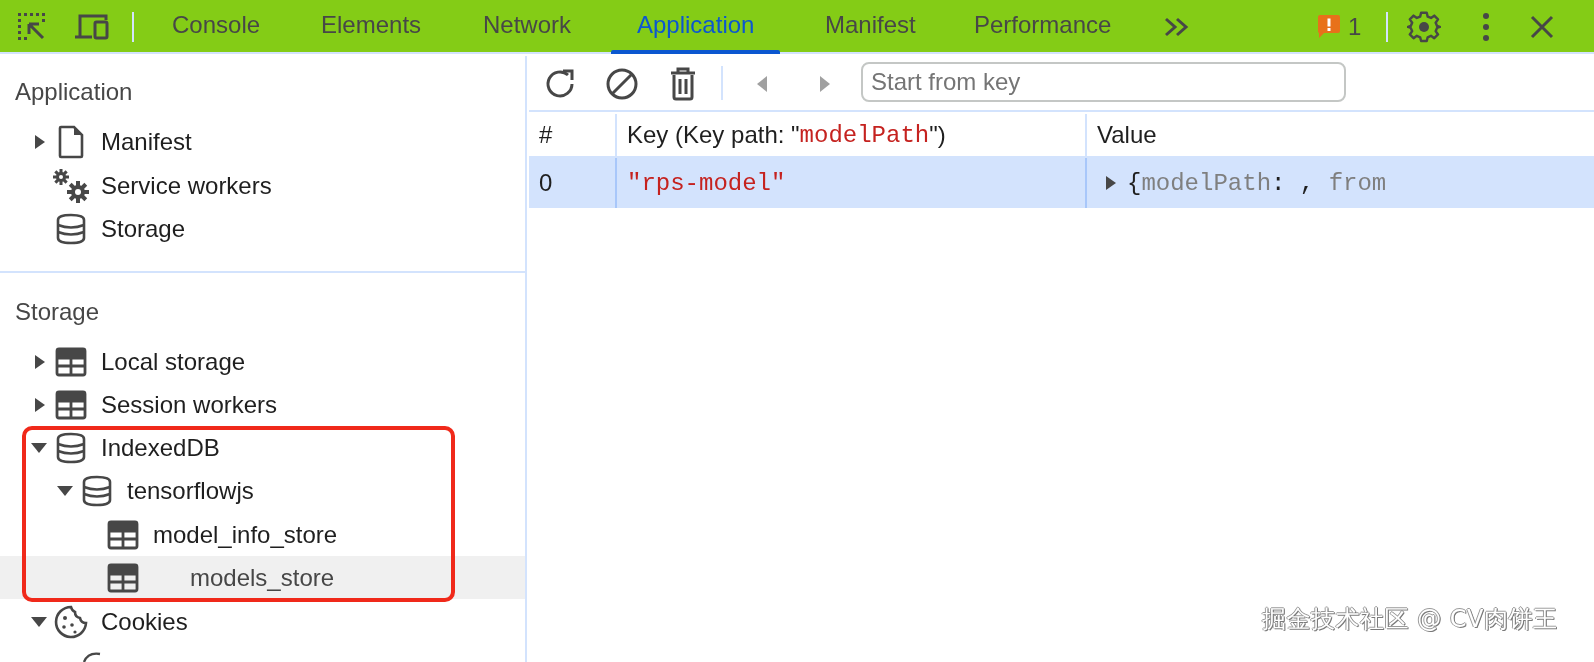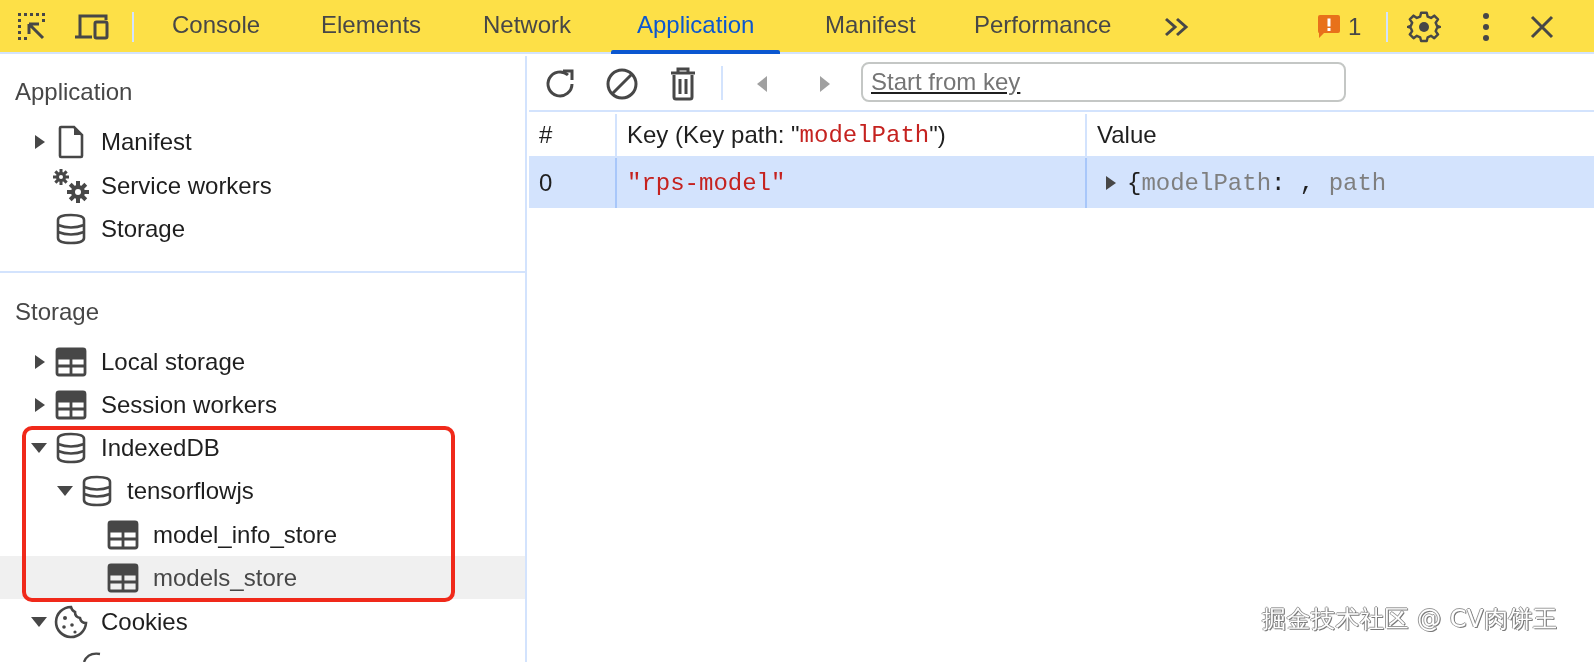--- a/index.html
+++ b/index.html
@@ -2,21 +2,21 @@
 <html><head>
 <meta charset="utf-8">
 <style>
   * { box-sizing: border-box; margin: 0; padding: 0; }
   html, body { width: 1594px; height: 662px; overflow: hidden; background: #ffffff; }
   body { font-family: "Liberation Sans", "DejaVu Sans", sans-serif; color: #1f1f1f; position: relative; }
 
   
   .topbar {
     position: absolute; left: 0; top: 0; width: 1594px; height: 54px;
-    background: #fde047; border-bottom: 2px solid #d3e3fd;
+    background: #84cc16; border-bottom: 2px solid #d3e3fd;
   }
   .topbar .ico { position: absolute; top: 8px; width: 38px; height: 38px; display: flex; align-items: center; justify-content: center; }
   .topbar .vsep { position: absolute; top: 12px; width: 2px; height: 30px; background: #d3e3fd; }
   .tab {
     position: absolute; top: 0; height: 52px; line-height: 50px; font-size: 24px; color: #474747;
     white-space: nowrap;
   }
   .tab.active { color: #0b57d0; }
   .tab .underline { position: absolute; left: -26px; right: -26px; bottom: -2px; height: 4px; background: #0b57d0; border-radius: 2px 2px 0 0; }
   .issues { position: absolute; left: 1316px; top: 10px; height: 34px; display: flex; align-items: center; gap: 6px; font-size: 24px; color: #474747; }
@@ -26,36 +26,36 @@
     position: absolute; left: 0; top: 56px; width: 527px; height: 606px; background: #ffffff;
     border-right: 2px solid #d3e3fd;
   }
   .section-title { position: absolute; left: 15px; font-size: 24px; color: #474747; }
   .section-sep { position: absolute; left: 0; width: 525px; height: 2px; background: #d3e3fd; }
   .tree-row { position: absolute; left: 0; width: 525px; height: 43px; display: flex; align-items: center; font-size: 24px; color: #1f1f1f; }
   .tree-row.selected { background: #f0f0f0; }
   .tree-row .arrow { position: absolute; width: 14px; height: 16px; display: flex; align-items: center; justify-content: center; }
   .tree-row .ticon { position: absolute; width: 32px; height: 34px; display: flex; align-items: center; justify-content: center; }
   .tree-row .tlabel { position: absolute; white-space: nowrap; }
-  .tree-row.selected .tlabel { color: #474747; }
+  .tree-row.selected .tlabel { color: #474747; margin-left: 37px; }
 
   .highlight-box {
     position: absolute; left: 22px; top: 426px; width: 433px; height: 176px;
     border: 4px solid #f0291a; border-radius: 10px; pointer-events: none;
   }
 
   
   .main { position: absolute; left: 529px; top: 56px; width: 1065px; height: 606px; background: #ffffff; }
   .toolbar { position: absolute; left: 0; top: 0; width: 1065px; height: 56px; border-bottom: 2px solid #d3e3fd; }
   .toolbar .tbtn { position: absolute; top: 8px; width: 40px; height: 40px; display: flex; align-items: center; justify-content: center; }
   .toolbar .vsep { position: absolute; left: 192px; top: 10px; width: 2px; height: 34px; background: #d3e3fd; }
   .key-input {
     position: absolute; left: 332px; top: 6px; width: 485px; height: 40px;
     border: 2px solid #c4c7c5; border-radius: 8px; background: #ffffff;
-    font-family: "Liberation Sans", sans-serif; font-size: 24px; color: #1f1f1f; padding: 12px 8px; outline: none; text-decoration: underline;
+    font-family: "Liberation Sans", sans-serif; font-size: 24px; color: #1f1f1f; padding: 12px 8px; outline: none;
   }
   .key-input::placeholder { color: #757575; }
 
   .grid { position: absolute; left: 0; top: 58px; width: 1065px; }
   .grid .hdr { position: absolute; left: 0; top: 0; width: 1065px; height: 44px; background: #ffffff; border-bottom: 2px solid #d3e3fd; }
   .grid .row { position: absolute; left: 0; top: 44px; width: 1065px; height: 50px; background: #d3e3fd; }
   .cell { position: absolute; top: 0; height: 100%; display: flex; align-items: center; padding-left: 10px; font-size: 24px; white-space: nowrap; overflow: hidden; }
   .cell.c0 { left: 0; width: 86px; }
   .cell.c1 { left: 86px; width: 470px; border-left: 2px solid #d3e3fd; }
   .cell.c2 { left: 556px; width: 509px; border-left: 2px solid #d3e3fd; }
@@ -373,19 +373,19 @@
       <div class="cell c2" style="padding-left:18px;">
         <span style="display:inline-flex; width:16px; margin-right:6px;">
           <svg width="12" height="16" viewBox="0 0 12 16">
               <path d="M1 1 L11 8 L1 15 Z" fill="#474747"></path>
             </svg>
         </span>
         <span class="mono punc">{</span>
           <span class="mono prop">modelPath</span>
           <span class="mono punc" style="white-space:pre;">: </span>
           <span class="mono punc" style="white-space:pre;">, </span>
-          <span class="mono prop">path</span>
+          <span class="mono prop">from</span>
       </div>
     </div>
   </div>
 </div>
 
 <div class="watermark">掘金技术社区 @ CV肉饼王</div>
 
 </body></html>

